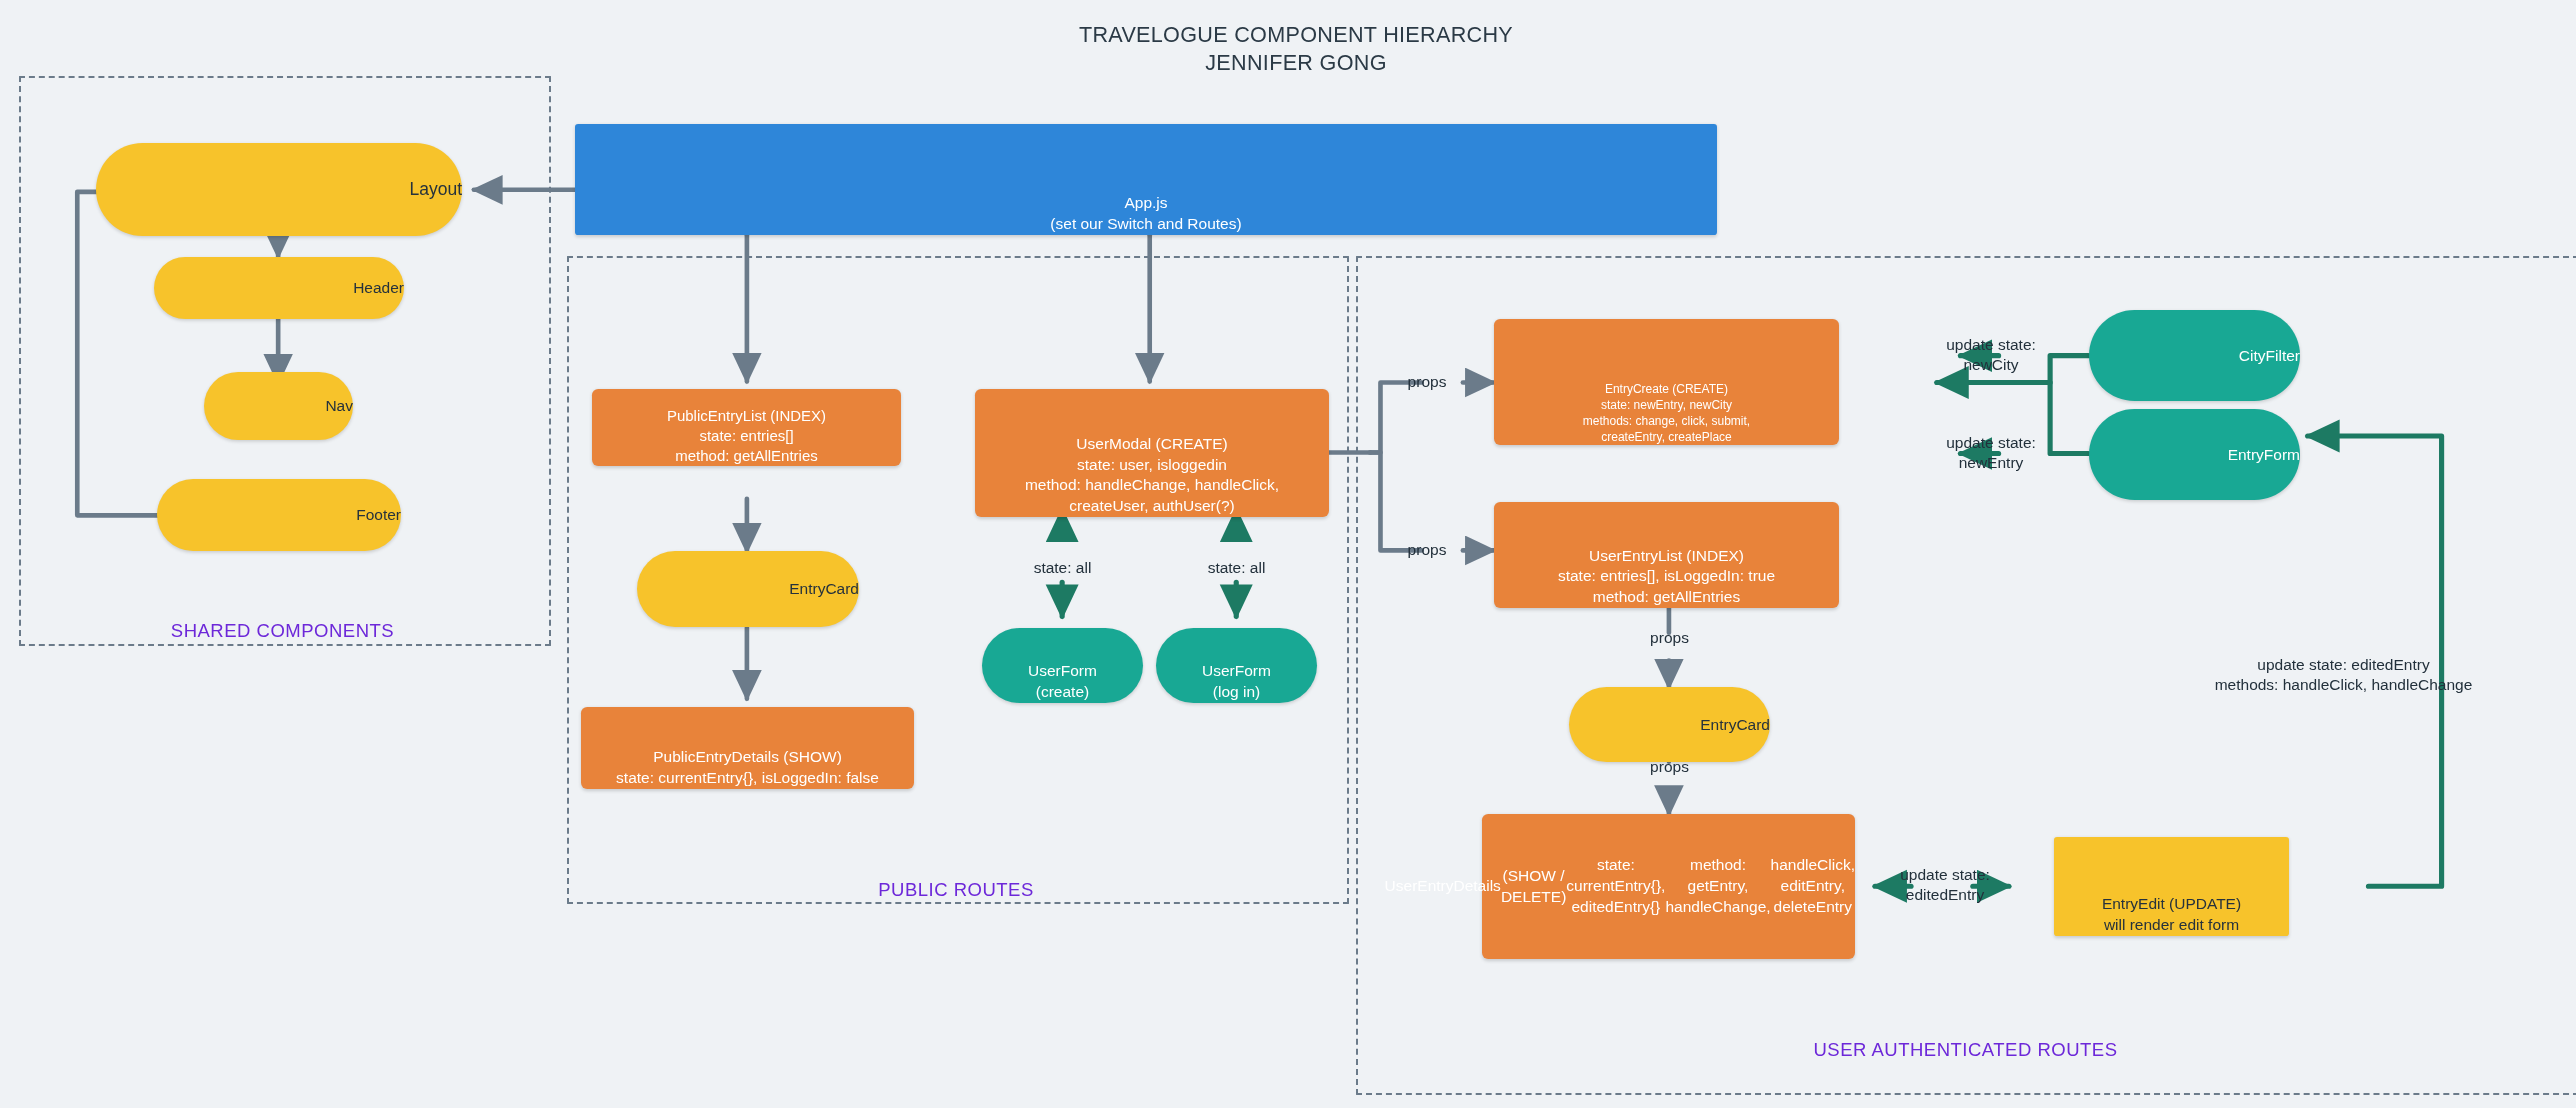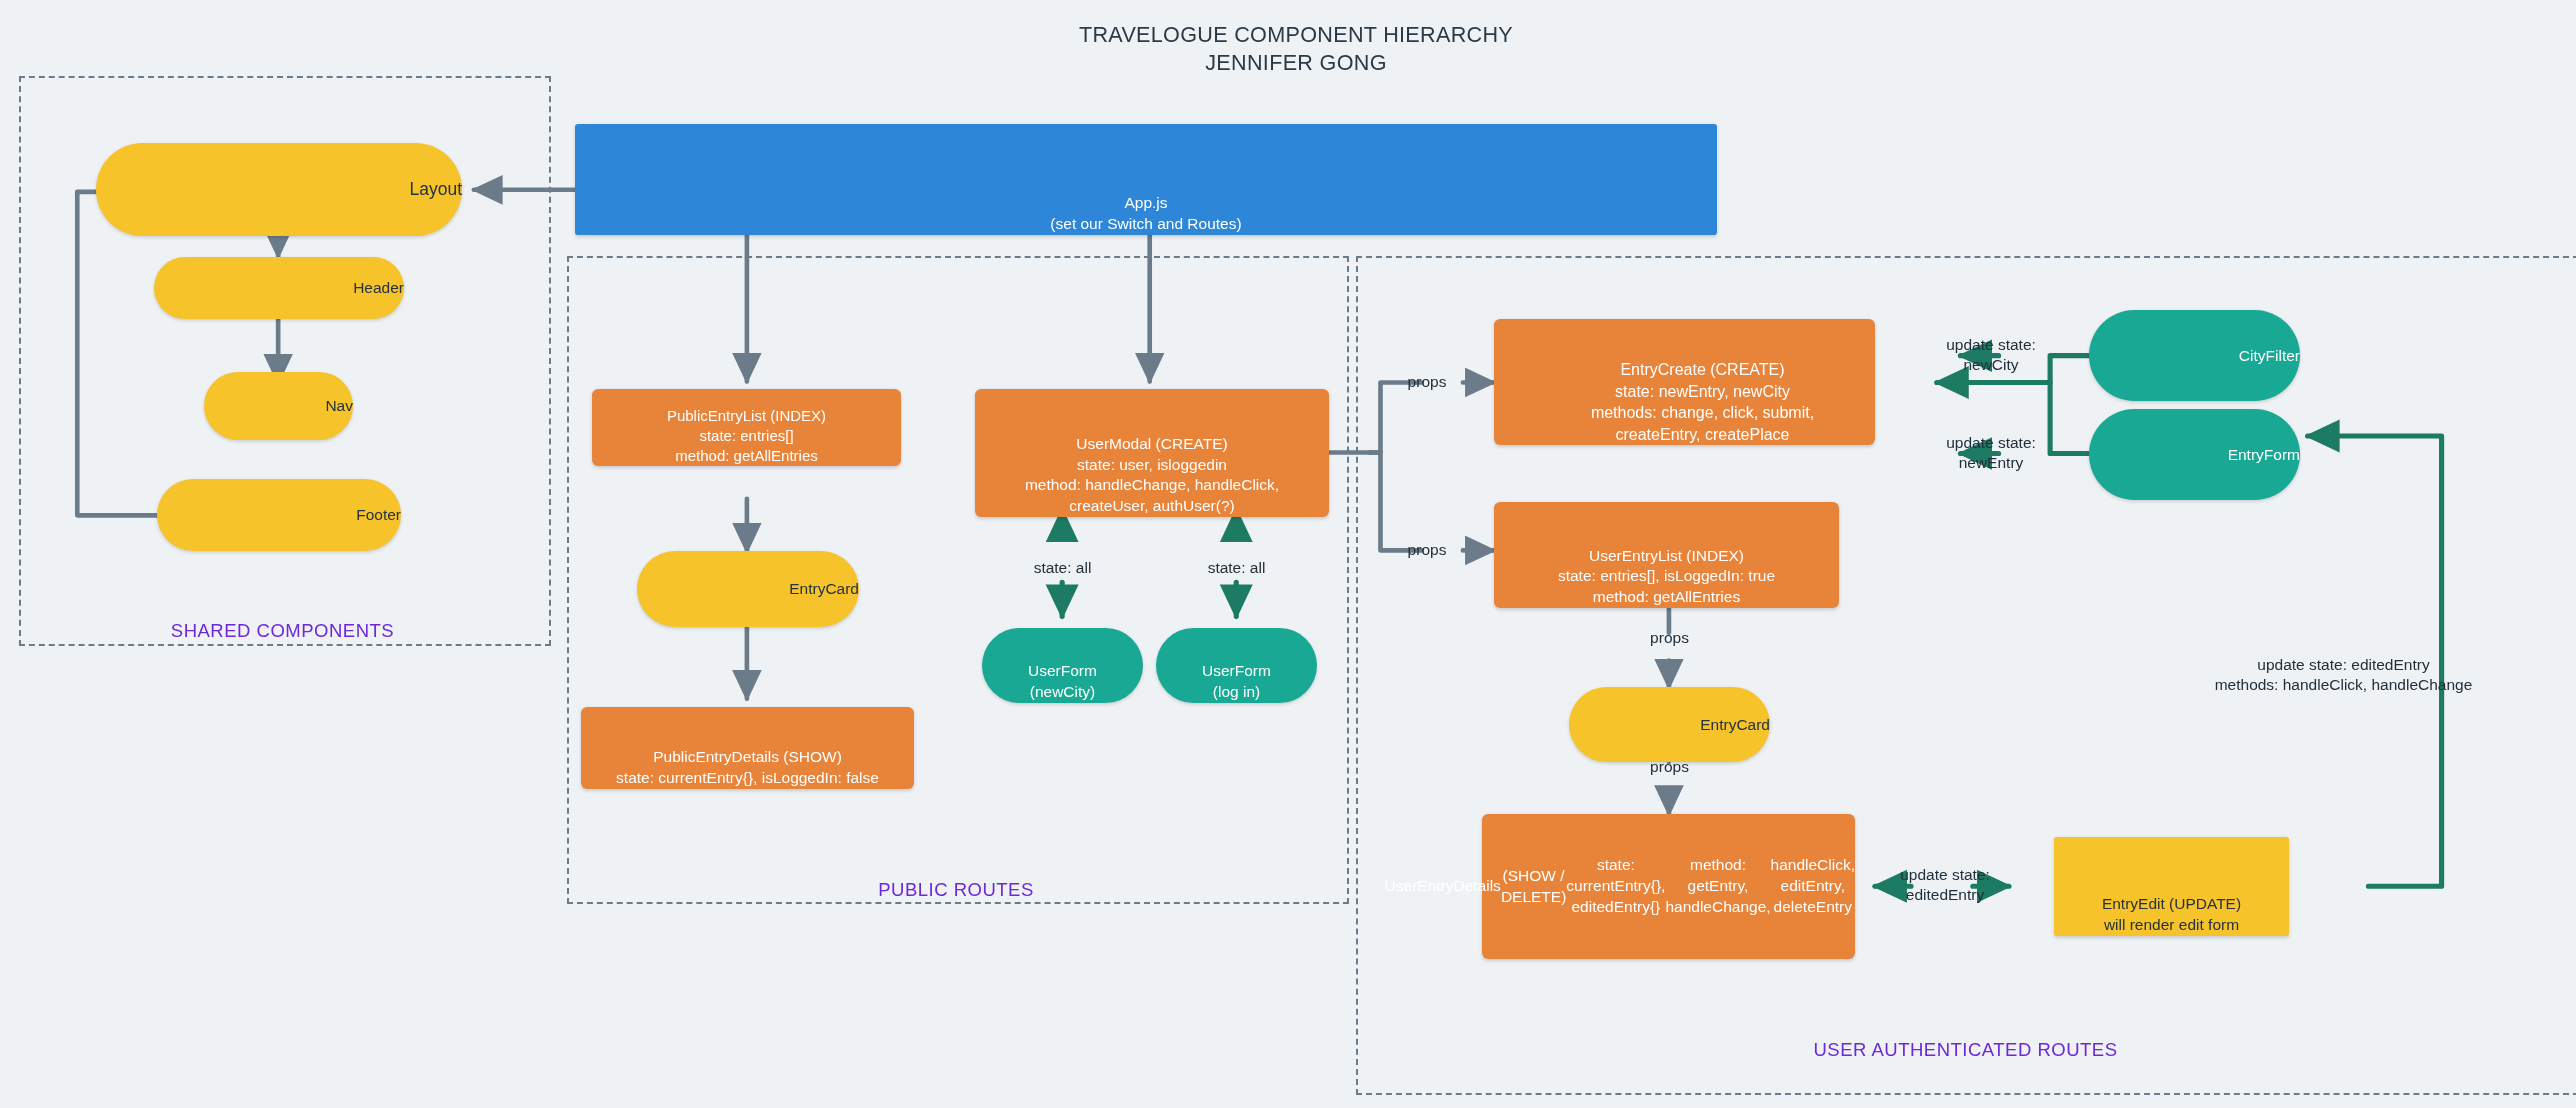--- a/index.html
+++ b/index.html
@@ -142,28 +142,28 @@
 
   <div class="abs node orange rounded n-lines" style="left:975px;top:389px;width:354px;height:128px;font-size:15.5px;flex-direction:column;">
     <span>UserModal (CREATE)</span>
     <span>state: user, isloggedin</span>
     <span>method: handleChange, handleClick,</span>
     <span>createUser, authUser(?)</span>
   </div>
 
   <div class="abs node teal pill n-lines" style="left:982px;top:628px;width:161px;height:75px;font-size:15.5px;flex-direction:column;">
     <span>UserForm</span>
-    <span>(newCity)</span>
+    <span>(create)</span>
   </div>
   <div class="abs node teal pill n-lines" style="left:1156px;top:628px;width:161px;height:75px;font-size:15.5px;flex-direction:column;">
     <span>UserForm</span>
     <span>(log in)</span>
   </div>
 
-  <div class="abs node orange rounded n-lines" style="left:1494px;top:319px;width:345px;height:126px;font-size:16px;flex-direction:column;padding-left:36px;">
+  <div class="abs node orange rounded n-lines" style="left:1494px;top:319px;width:345px;height:126px;font-size:12px;flex-direction:column;">
     <span>EntryCreate (CREATE)</span>
     <span>state: newEntry, newCity</span>
     <span>methods: change, click, submit,</span>
     <span>createEntry, createPlace</span>
   </div>
 
   <div class="abs node teal pill" style="left:2089px;top:310px;width:211px;height:91px;font-size:15.5px;">
     <span>CityFilter</span>
   </div>
   <div class="abs node teal pill" style="left:2089px;top:409px;width:211px;height:91px;font-size:15.5px;">

